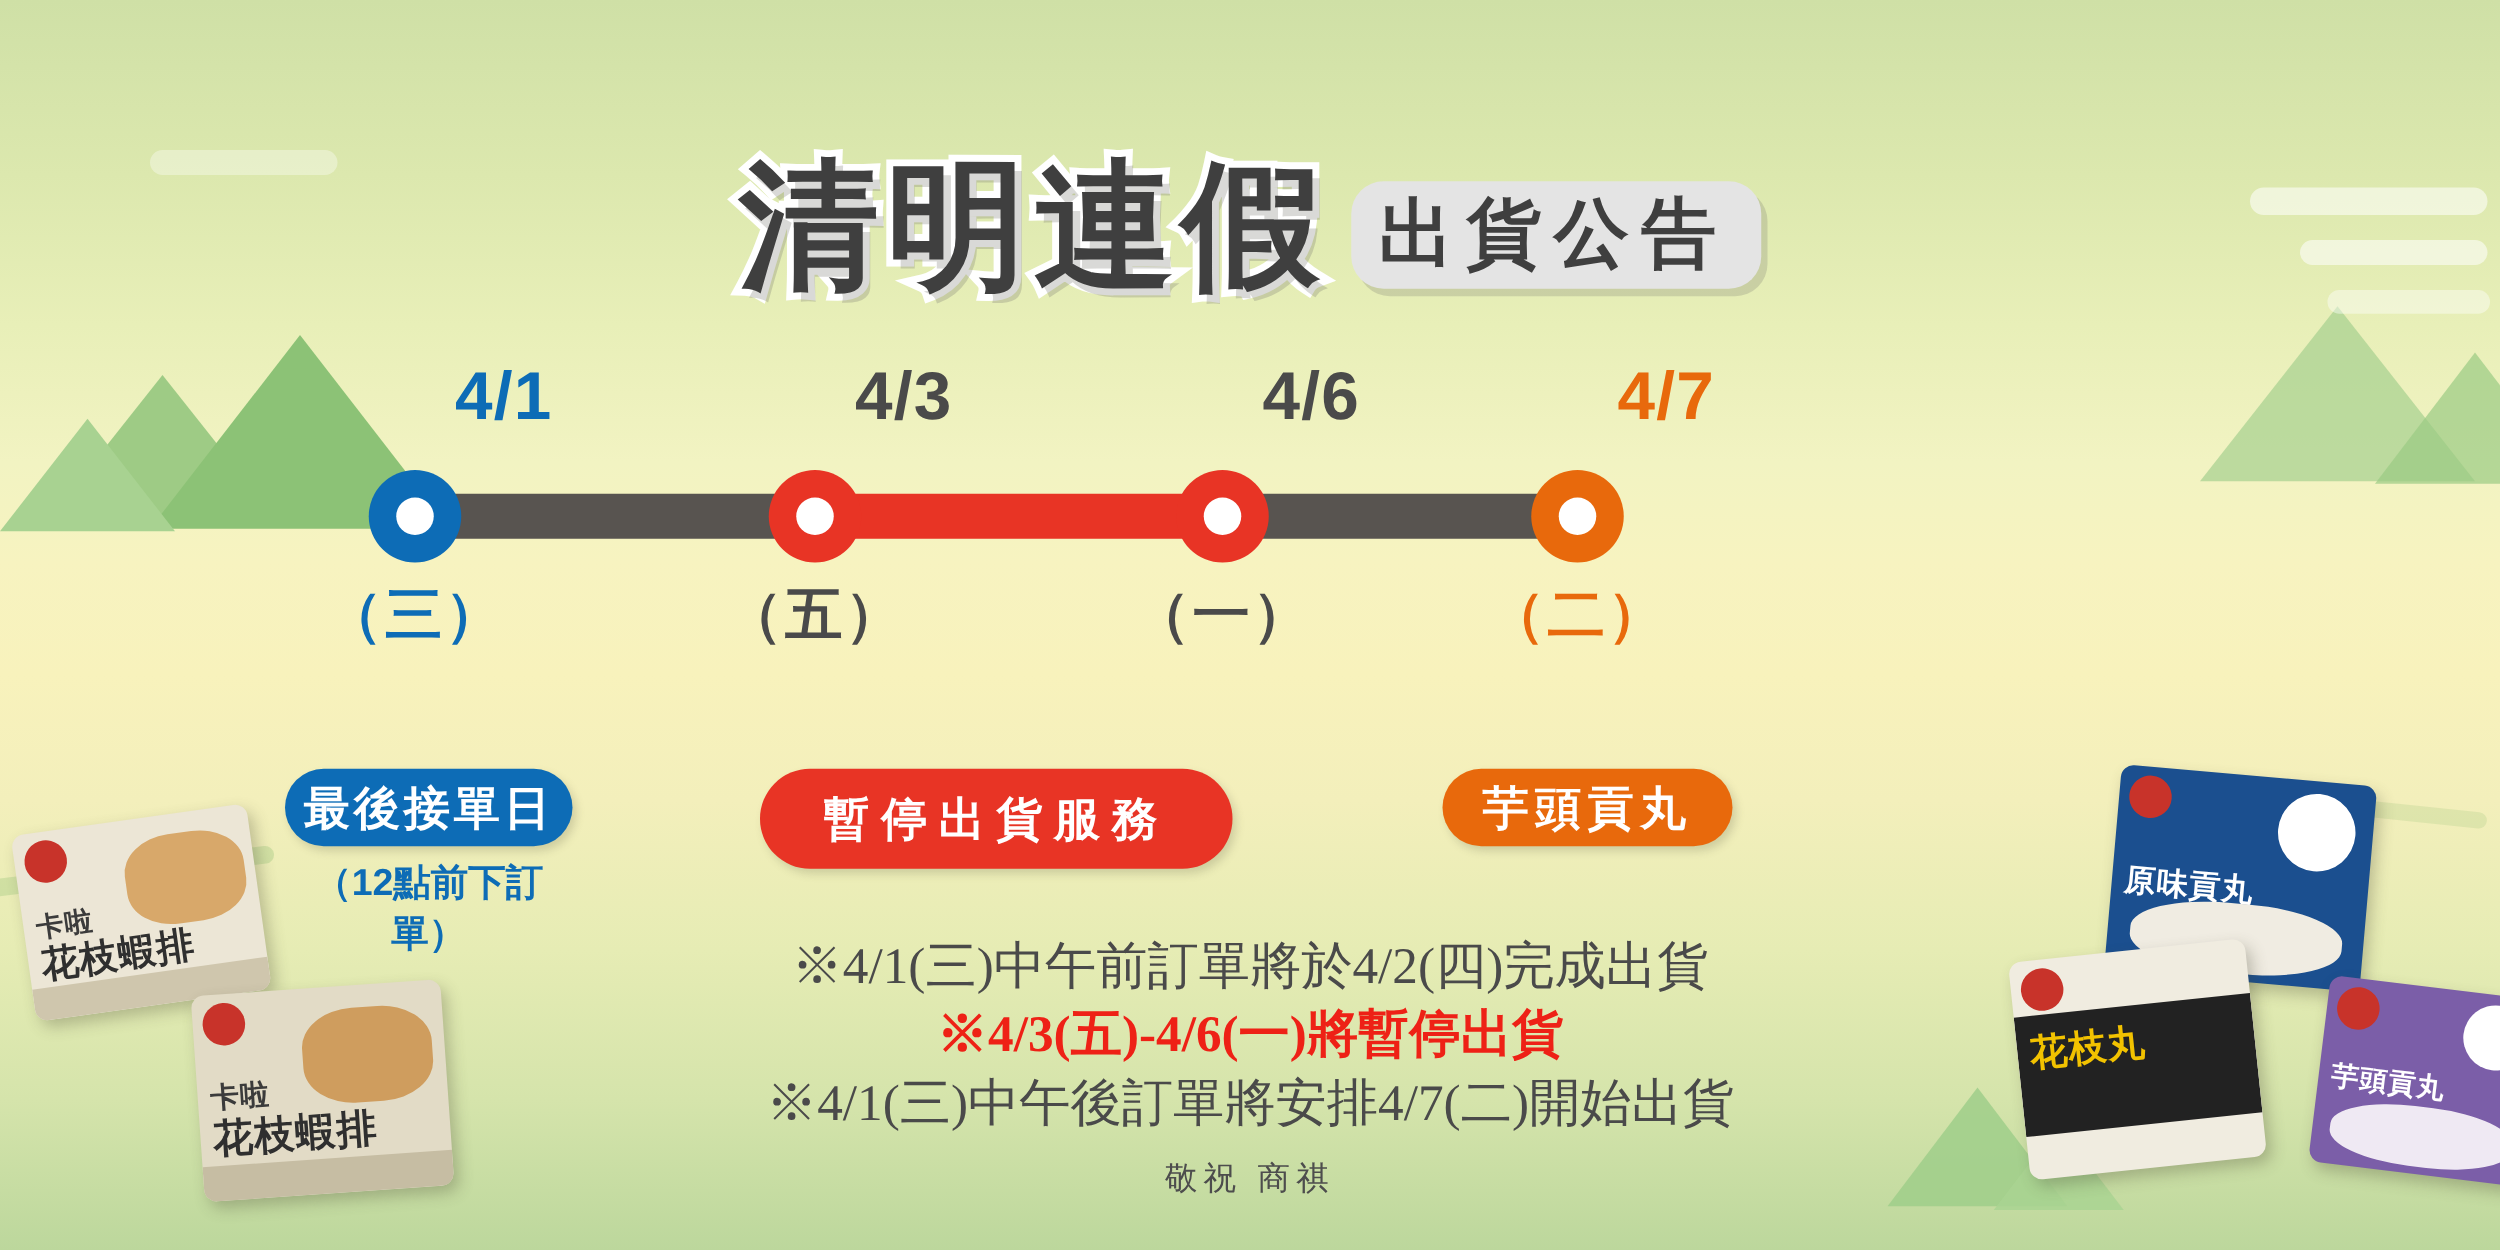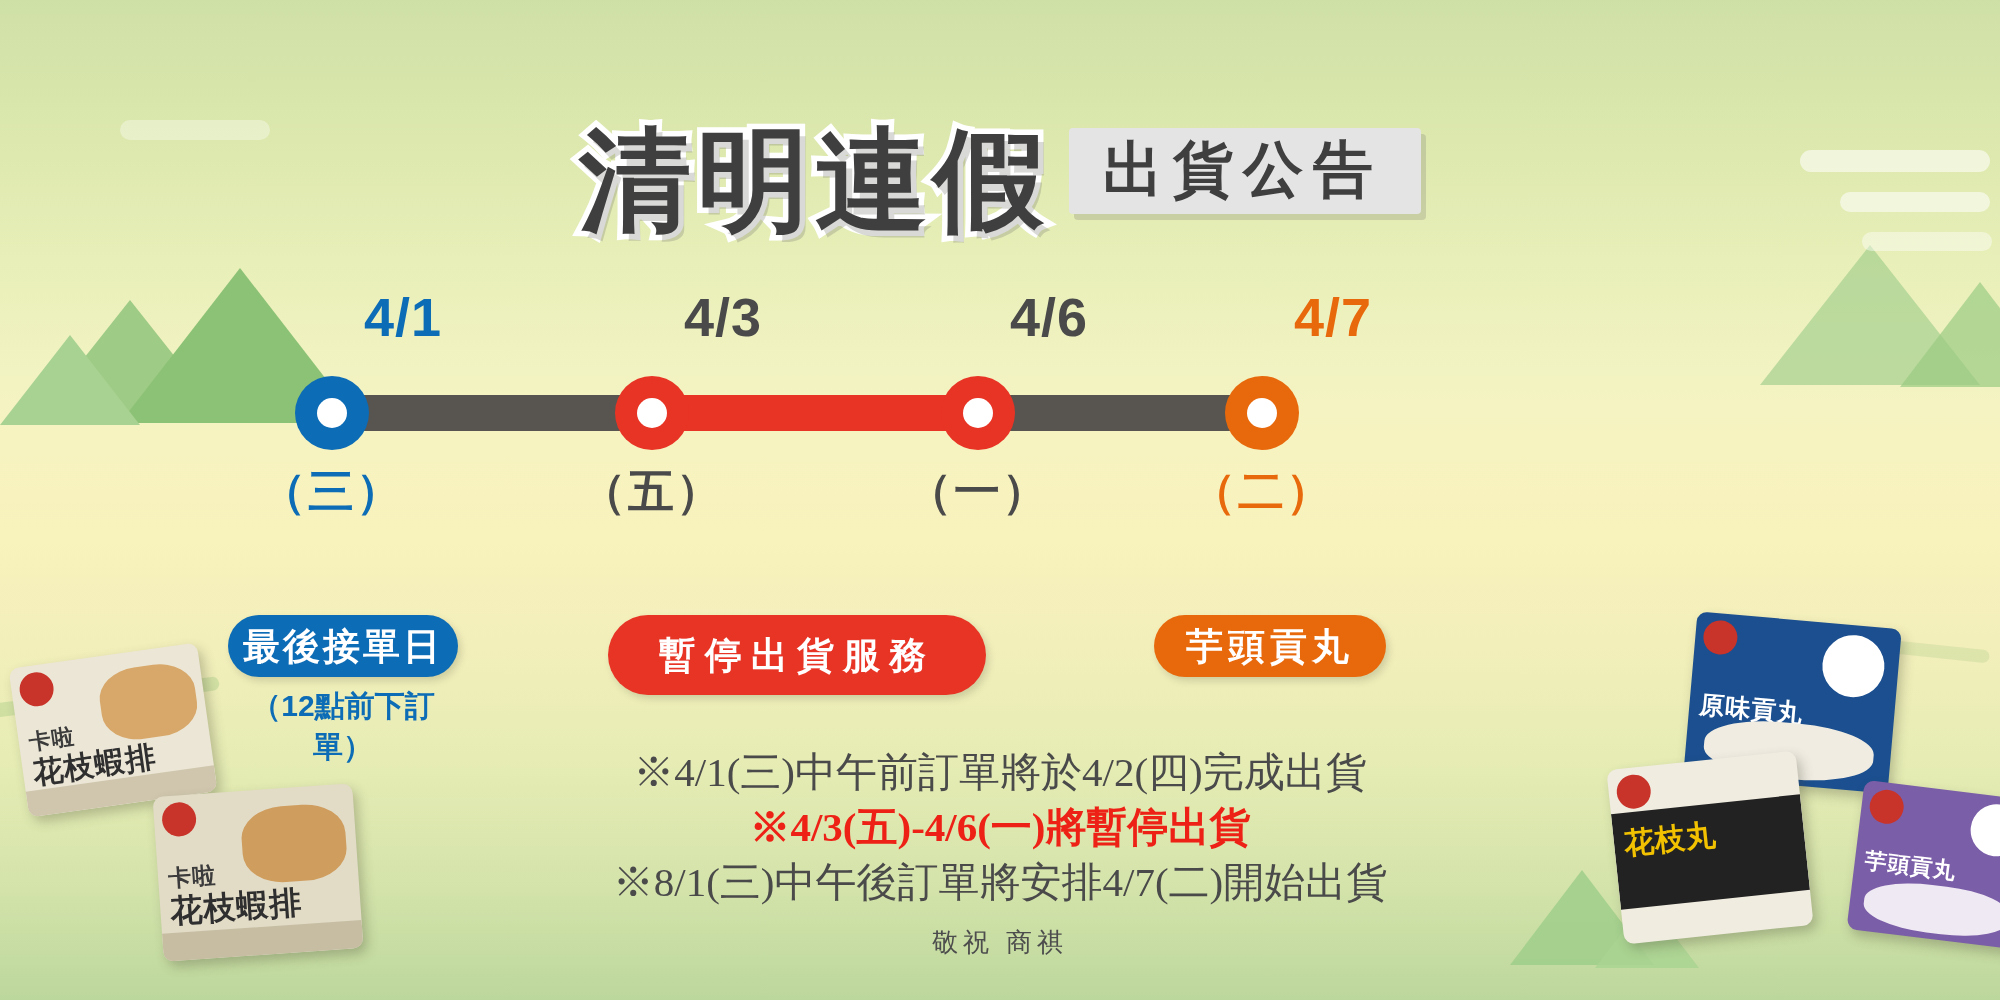--- a/index.html
+++ b/index.html
@@ -58,23 +58,23 @@
   #main-title {
     font-size:112px; line-height:1; font-weight:700;
     letter-spacing:6px;
     color:#3f3f3f;
     -webkit-text-stroke:11px #ffffff;
     paint-order:stroke fill;
     text-shadow:6px 7px 0 rgba(120,120,110,.28);
   }
   #sub-badge {
     background:#e4e4e4;
-    border-radius:4px;
-    padding:12px 34px 14px;
-    margin-bottom:23px;
+    border-radius:26px;
+    padding:12px 22px 14px;
+    margin-bottom:6px;
     box-shadow:5px 6px 0 rgba(120,120,110,.25);
   }
   #sub-badge span {
     font-size:60px; line-height:1; font-weight:700;
     letter-spacing:10px; color:#3f3f3f; display:block;
     padding-right:4px;
   }
 
   
   #timeline {
@@ -217,21 +217,21 @@
     <span>暫停出貨服務</span>
   </div>
 
   <div class="pill" id="pill-normal">
     <span>芋頭貢丸</span>
   </div>
 
   <div id="notes">
     <div class="note-dark">※4/1(三)中午前訂單將於4/2(四)完成出貨</div>
     <div class="note-red">※4/3(五)-4/6(一)將暫停出貨</div>
-    <div class="note-dark">※8/1(三)中午後訂單將安排4/7(二)開始出貨</div>
+    <div class="note-dark">※4/1(三)中午後訂單將安排4/7(二)開始出貨</div>
   </div>
 
   <div id="footer">
     <div class="greet">敬祝 商祺</div>
   </div>
 
   <div class="pack" style="left:18px;top:655px;width:190px;height:150px;background:#ece6d6;transform:rotate(-8deg);">
     <div class="brandchip"></div>
     <div class="blob" style="right:8px;top:16px;width:96px;height:72px;background:#d8a86a;border-radius:40%;"></div>
     <div class="ptitle" style="top:64px;font-size:22px;color:#3b3b3b;">卡啦</div>

